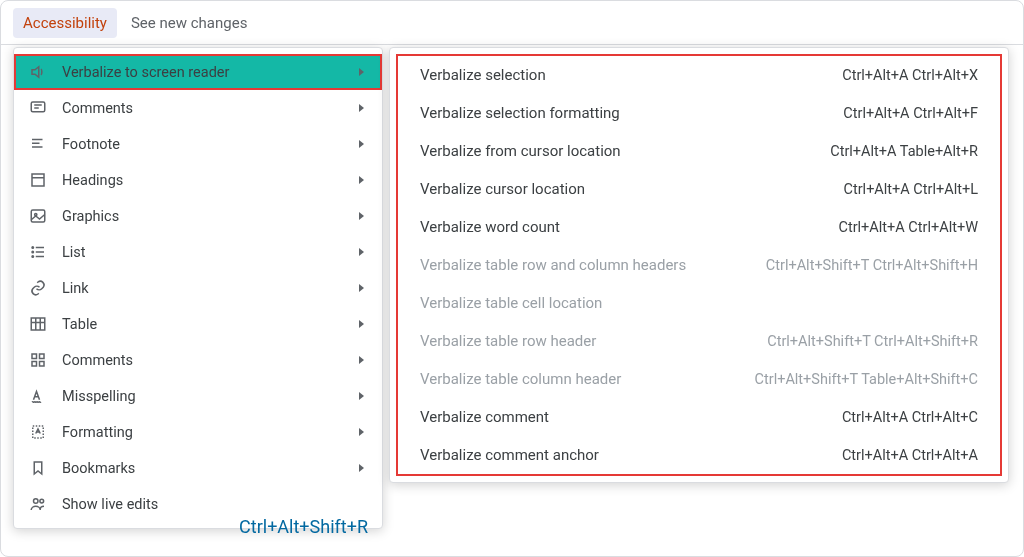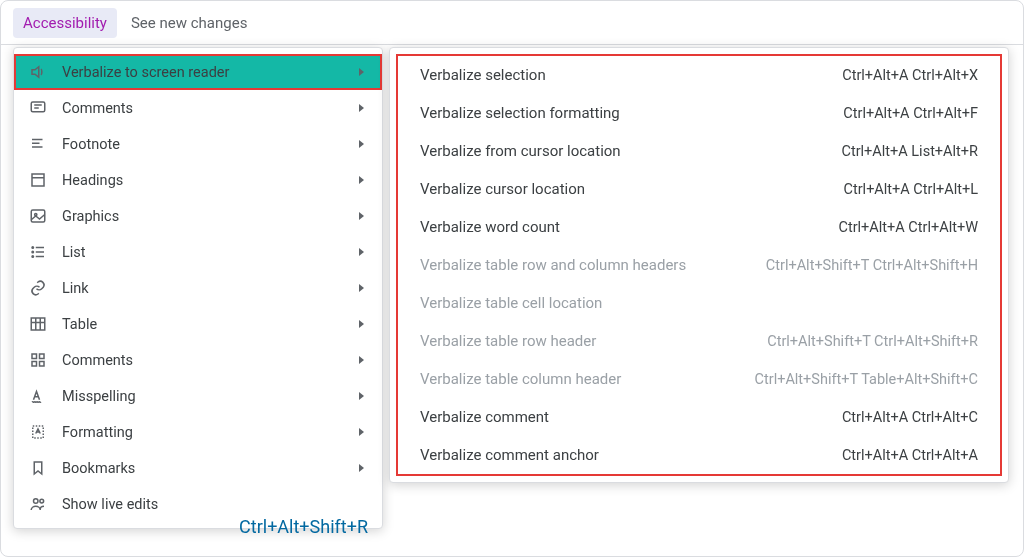--- a/index.html
+++ b/index.html
@@ -29,21 +29,21 @@
   }
   .menubar-item {
     padding: 6px 10px;
     border-radius: 4px;
     font-size: 15px;
     color: #3c4043;
     cursor: default;
   }
   .menubar-item.active {
     background: #e8eaf6;
-    color: #a21caf;
+    color: #c2410c;
   }
   .menubar-item.dim { color: #5f6368; }
 
   .dropdown {
     position: absolute;
     top: 46px;
     left: 12px;
     width: 370px;
     background: #fff;
     border: 1px solid #dadce0;
@@ -330,21 +330,21 @@
         <div class="sub-item">
           <span class="label">Verbalize selection</span>
           <span class="shortcut">Ctrl+Alt+A Ctrl+Alt+X</span>
         </div>
         <div class="sub-item">
           <span class="label">Verbalize selection formatting</span>
           <span class="shortcut">Ctrl+Alt+A Ctrl+Alt+F</span>
         </div>
         <div class="sub-item">
           <span class="label">Verbalize from cursor location</span>
-          <span class="shortcut">Ctrl+Alt+A List+Alt+R</span>
+          <span class="shortcut">Ctrl+Alt+A Table+Alt+R</span>
         </div>
         <div class="sub-item">
           <span class="label">Verbalize cursor location</span>
           <span class="shortcut">Ctrl+Alt+A Ctrl+Alt+L</span>
         </div>
         <div class="sub-item">
           <span class="label">Verbalize word count</span>
           <span class="shortcut">Ctrl+Alt+A Ctrl+Alt+W</span>
         </div>
         <div class="sub-item disabled">

